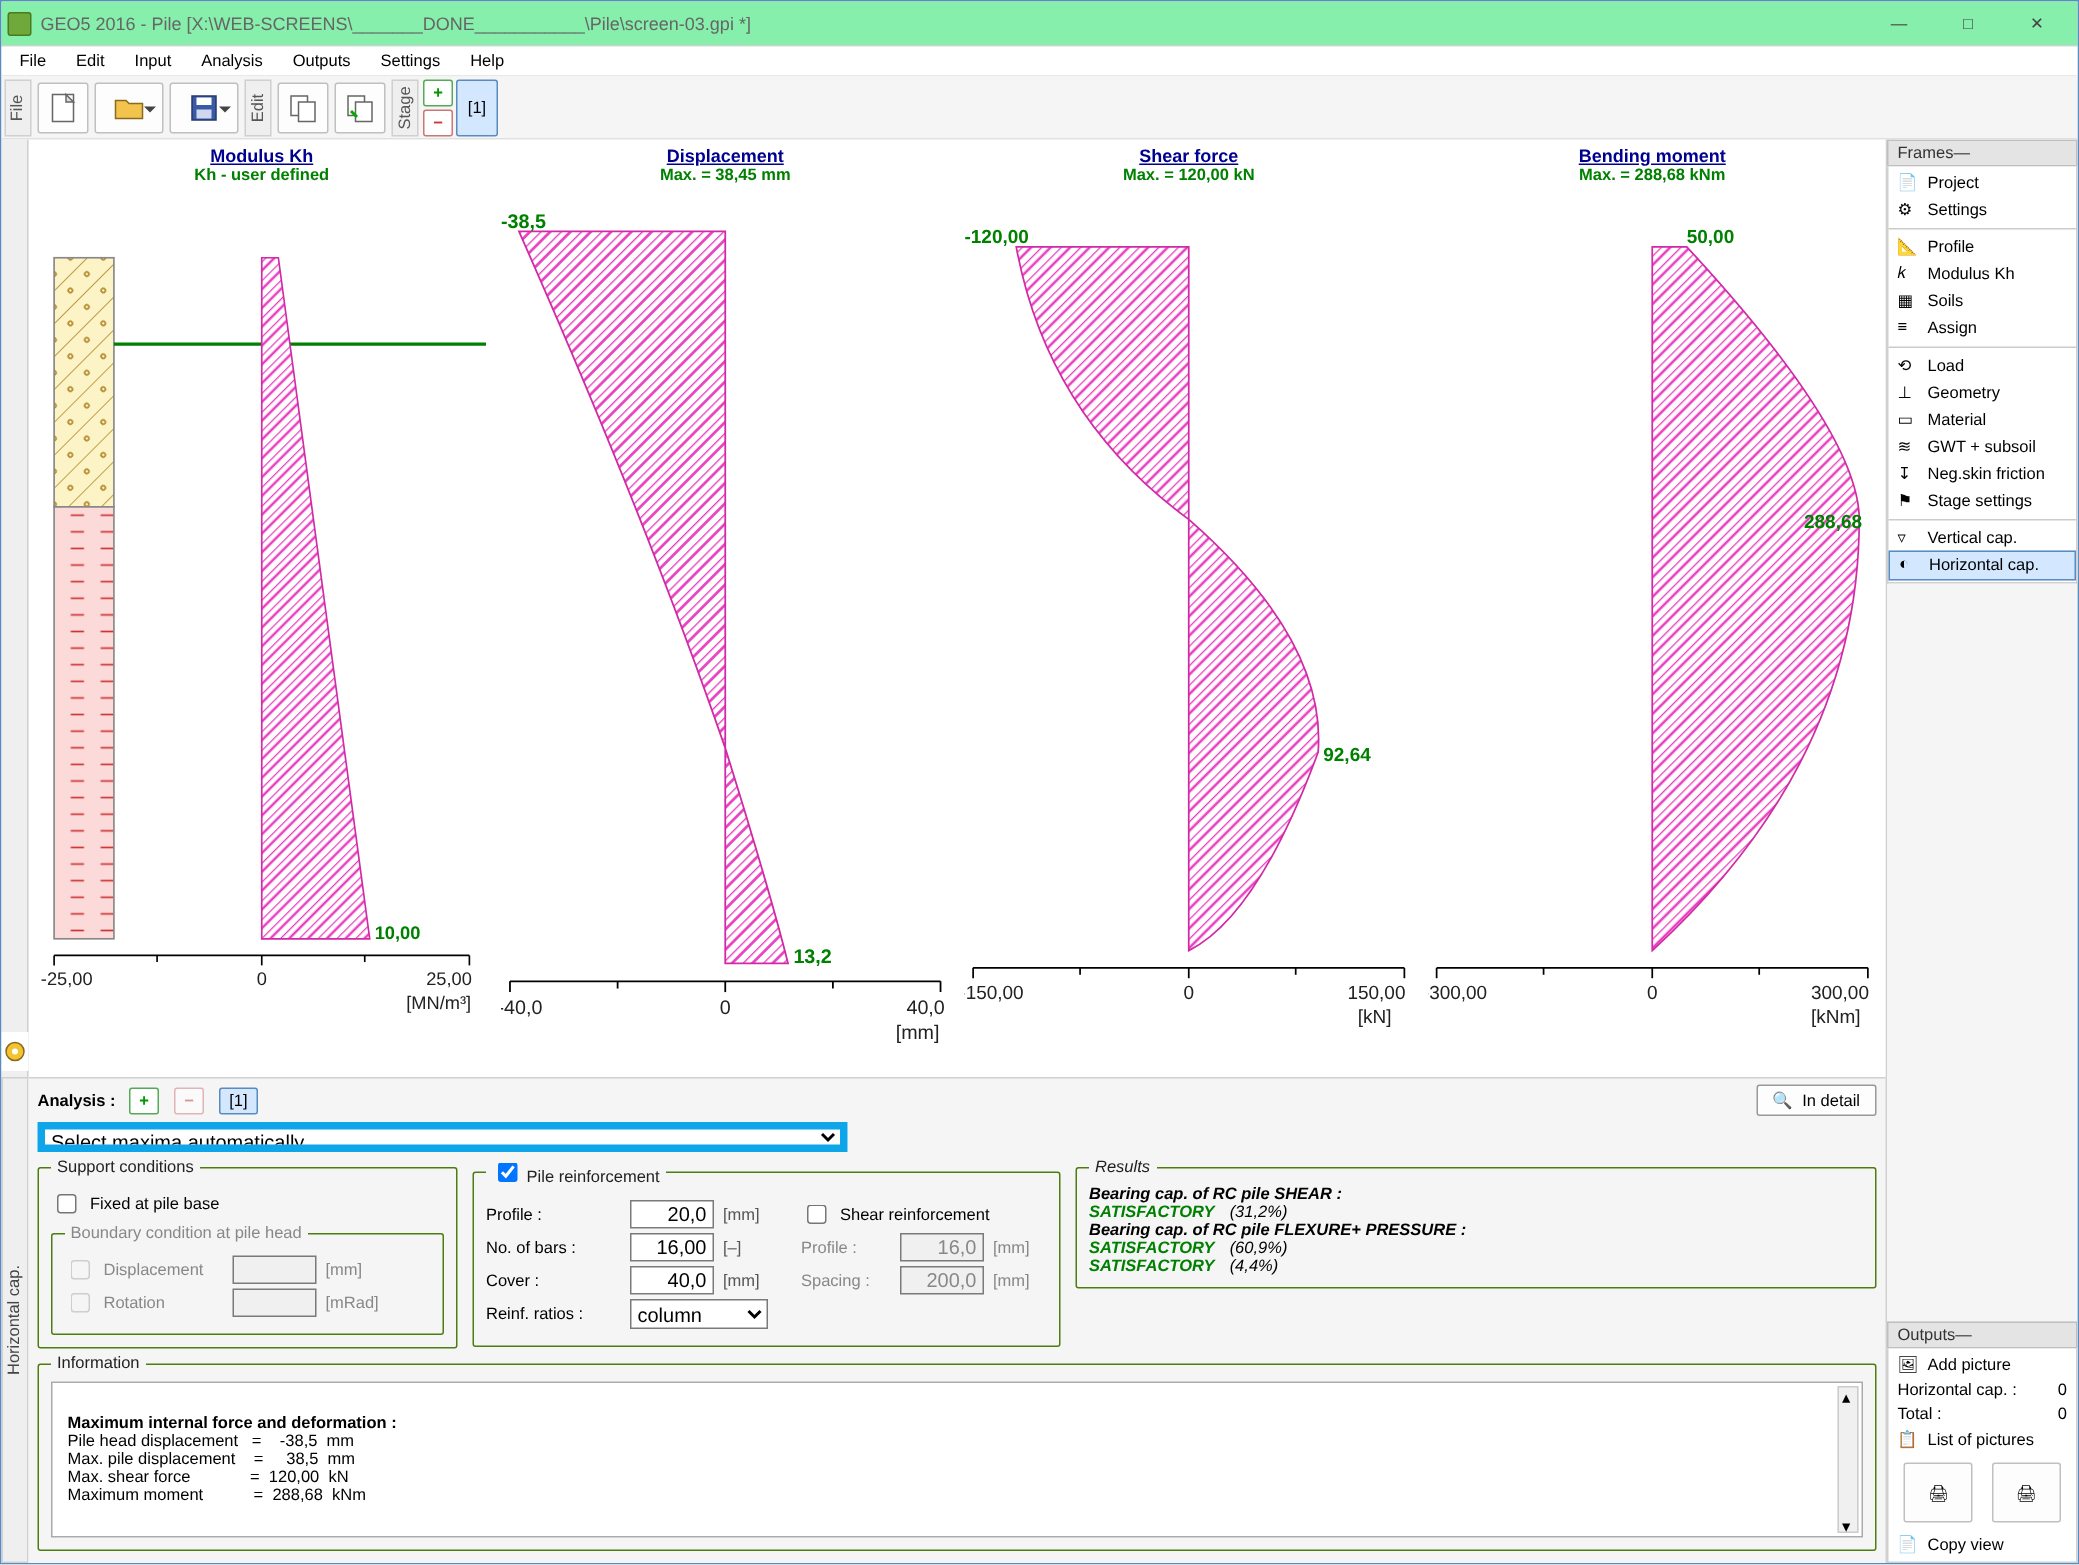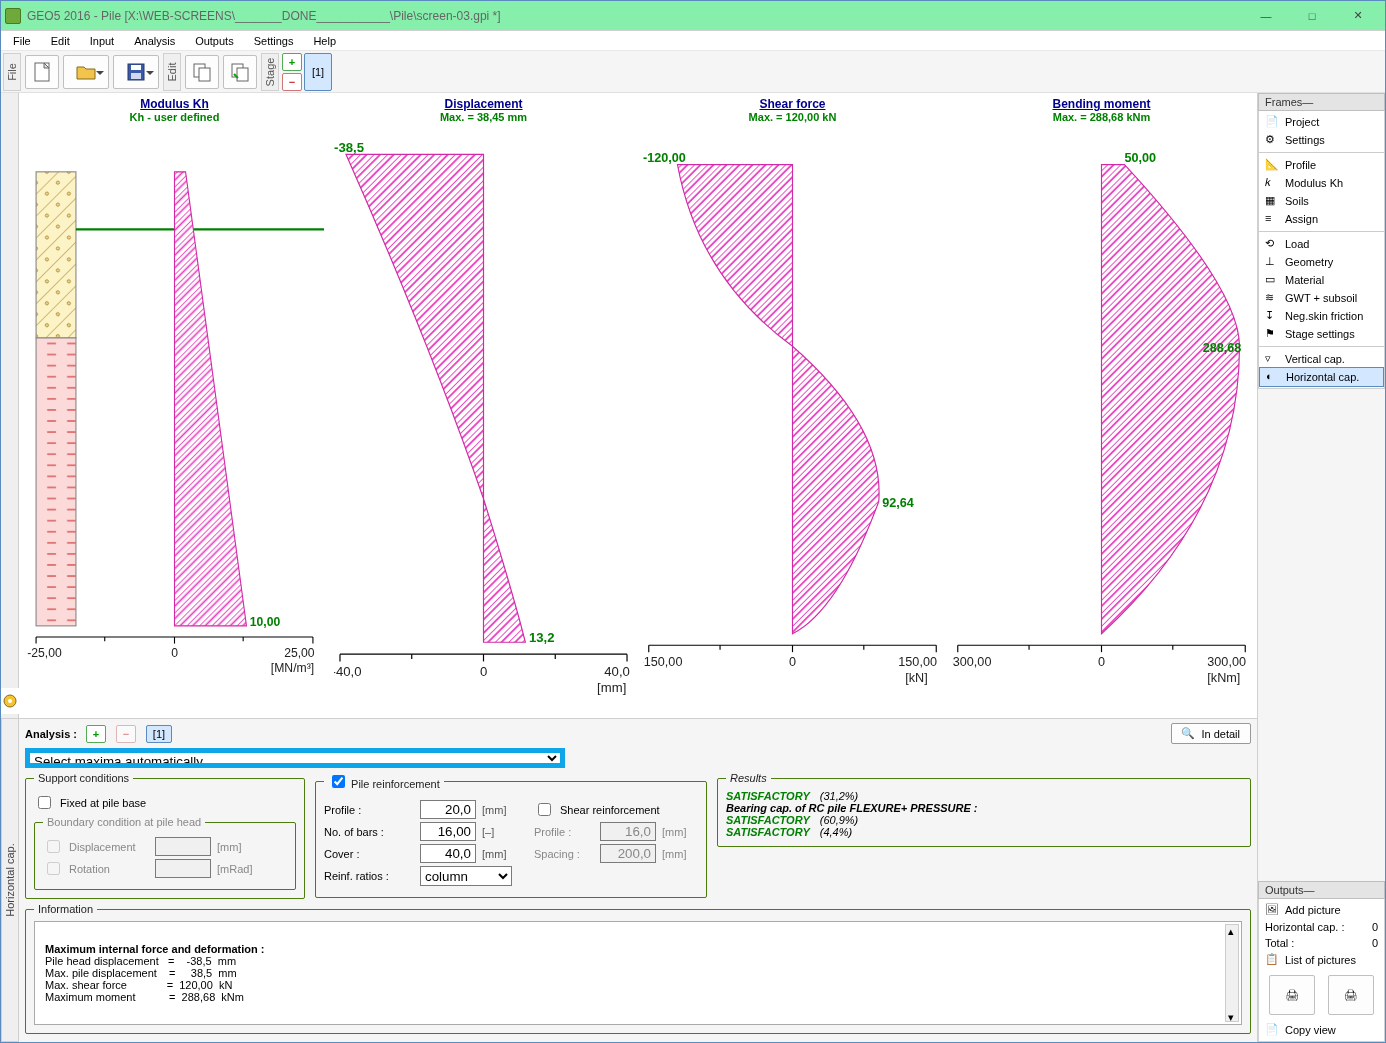--- a/index.html
+++ b/index.html
@@ -351,20 +351,21 @@
                   <div class="formrow">
                       <span style="width:60px;color:#888">Spacing :</span>
                       <input class="numin" disabled="" value="200,0" style="">
                       <span class="unit" style="color:#888">[mm]</span>
                     </div>
                 </div>
               </div>
             </fieldset>
             <fieldset style="flex:1;font-style:italic;">
               <legend>Results</legend>
+              <div><b>Bearing cap. of RC pile SHEAR :</b></div>
               <div class="res-line">
                   <span class="res-sat">SATISFACTORY</span>
                   <span>(31,2%)</span>
                 </div>
               <div><b>Bearing cap. of RC pile FLEXURE+ PRESSURE :</b></div>
               <div class="res-line">
                   <span class="res-sat">SATISFACTORY</span>
                   <span>(60,9%)</span>
                 </div>
               <div class="res-line">

